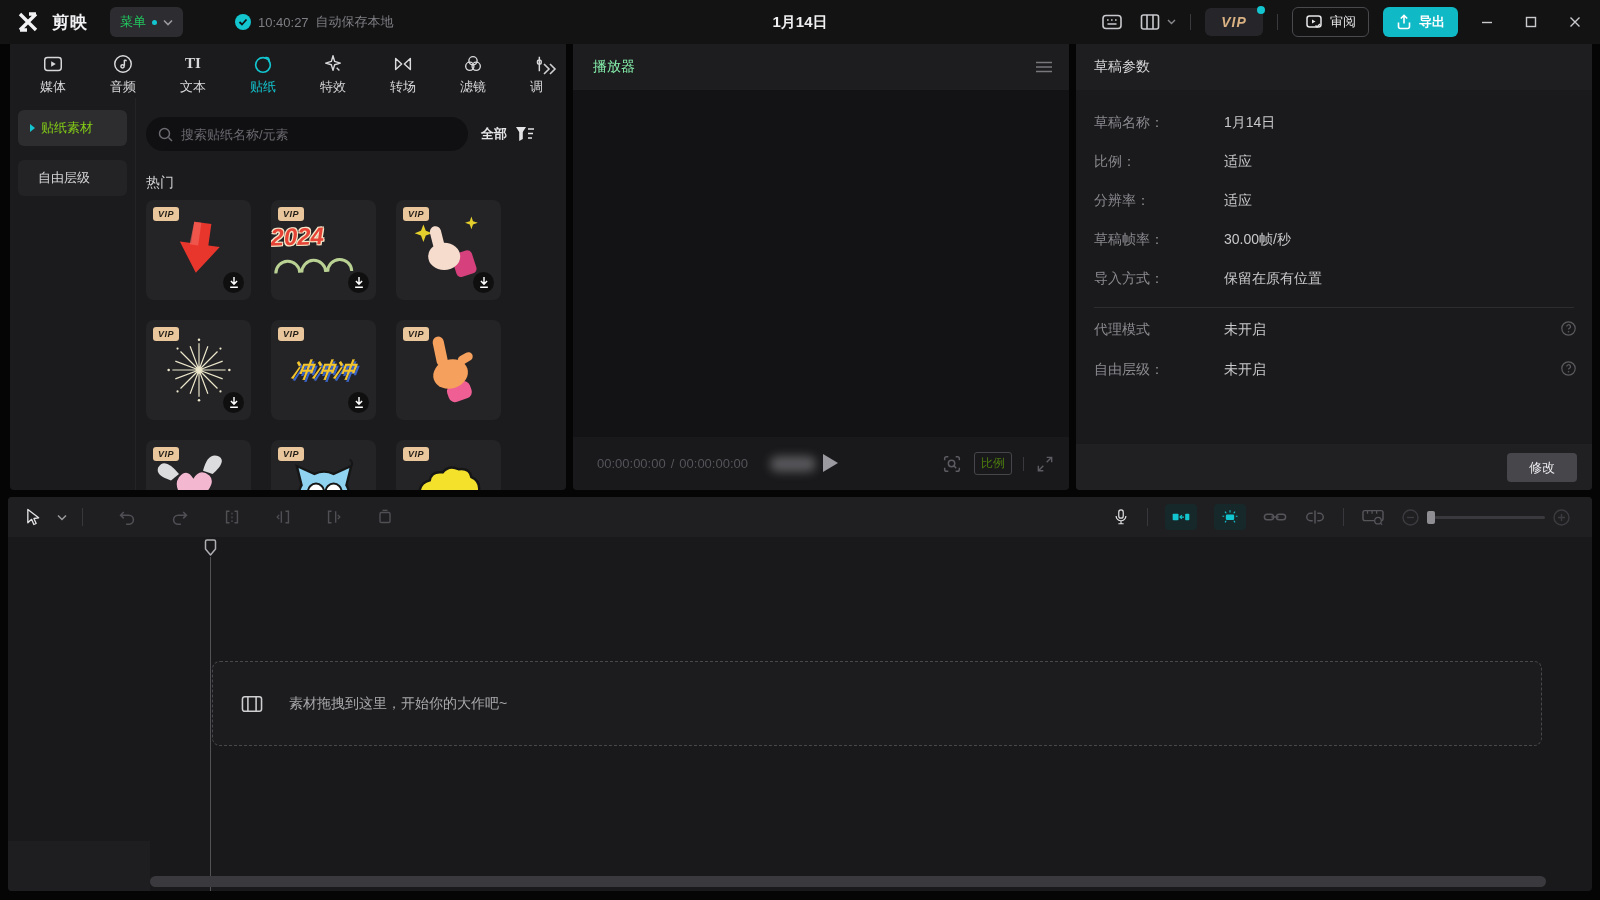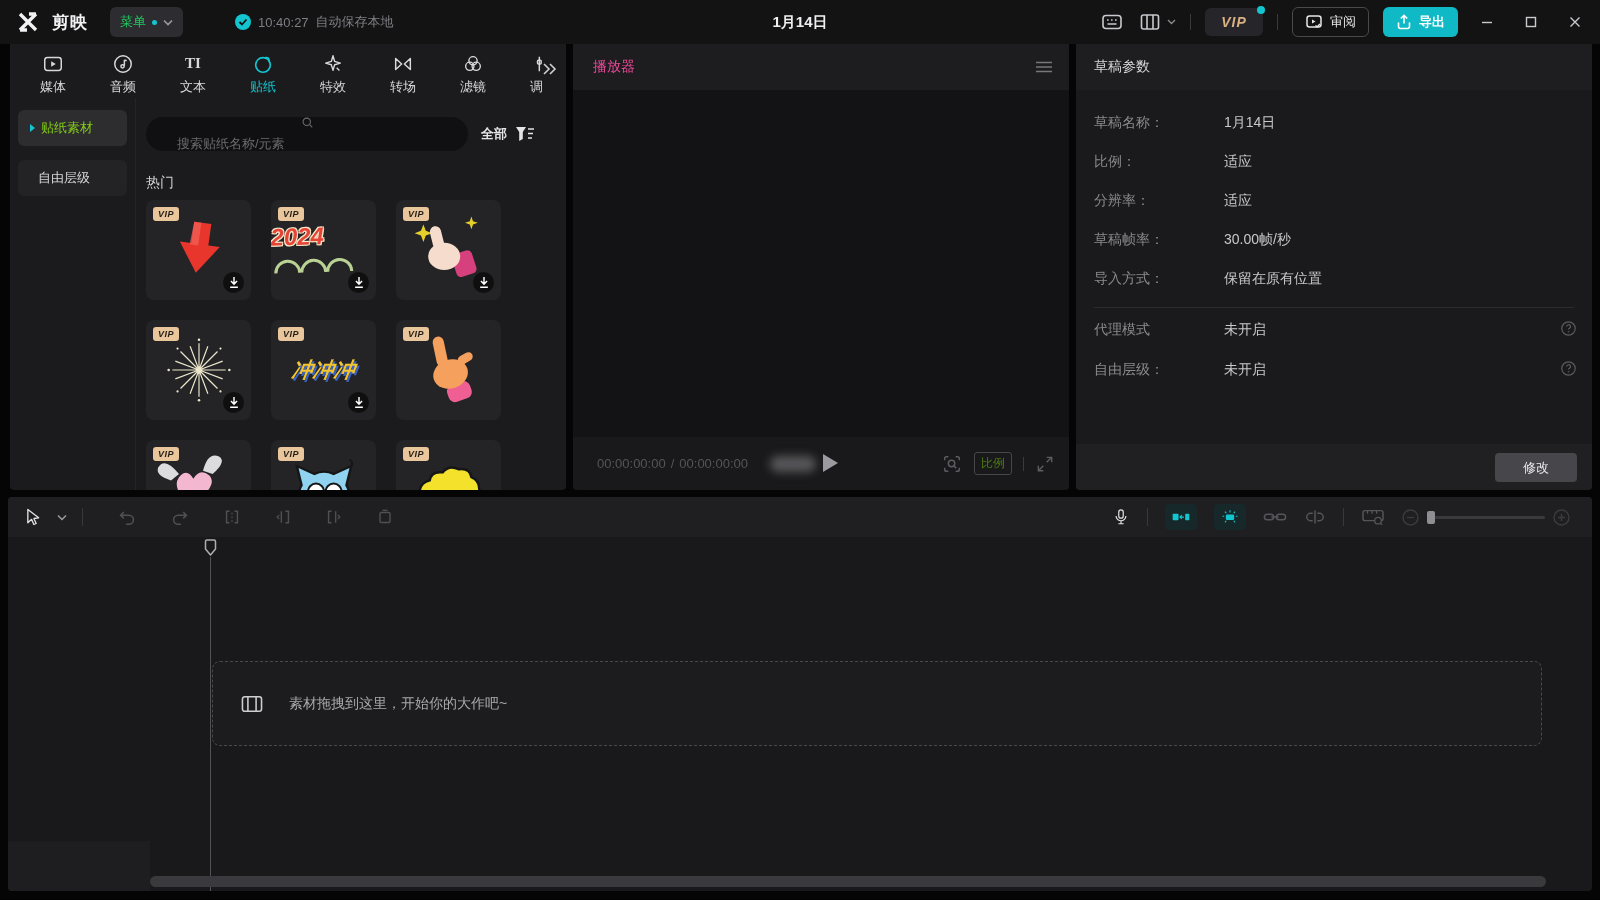--- a/index.html
+++ b/index.html
@@ -40,58 +40,58 @@
   .tab.active svg { stroke:#12c5cf; }
   .tab .ticon-text { font-size:15px; font-weight:bold; color:#d8d8da; font-family:"Liberation Serif",serif; height:22px; display:flex; align-items:center;}
   .more-chevron { position:absolute; right:8px; top:18px; }
   .lp-side { position:absolute; left:0; top:54px; bottom:0; width:126px; border-right:1px solid #242427; }
   .side-item { margin:12px 8px 0 8px; border-radius:6px; padding:9px 0 9px 12px; font-size:13px; display:flex; align-items:center; gap:6px; }
   .side-item.active { background:#2d2d30; color:#84cc16; }
   .side-item.plain { background:#232326; color:#d8d8da; padding-left:20px; margin-top:14px; }
   .side-arrow { width:0; height:0; border-left:5px solid #12c5cf; border-top:4px solid transparent; border-bottom:4px solid transparent; }
   .lp-content { position:absolute; left:127px; top:54px; right:0; bottom:0; overflow:hidden; }
   .search-row { position:absolute; left:9px; top:19px; right:10px; height:34px; display:flex; align-items:center; }
-  .search-box { width:322px; height:34px; background:#101013; border-radius:17px; display:flex; align-items:center; padding:0 12px; gap:8px;flex-direction:column; }
+  .search-box { width:322px; height:34px; background:#101013; border-radius:17px; display:flex; align-items:center; padding:0 12px; gap:8px; }
   .search-box input { background:transparent; border:none; outline:none; color:#c6c6ca; font-size:13px; width:260px; font-family:inherit; }
   .search-box input::placeholder { color:#6b6b70; }
   .filter-wrap { display:flex; align-items:center; gap:8px; margin-left:13px; }
   .filter-wrap .all { font-size:13px; color:#e4e4e6;font-weight:bold; }
   .section-title { position:absolute; left:9px; top:76px; font-size:14px; color:#cfcfd2; }
   .grid { position:absolute; left:9px; top:102px; width:360px; }
   .card { position:absolute; width:105px; height:100px; background:#242427; border-radius:8px; overflow:hidden; }
   .vipb { position:absolute; left:7px; top:7px; background:#e9c69b; color:#221d17; border-radius:3px; font-size:9px; font-weight:bold; font-style:italic; letter-spacing:.5px; padding:2px 5px; z-index:2; }
   .dlb { position:absolute; right:7px; bottom:7px; width:21px; height:21px; background:rgba(10,10,10,.8); border-radius:50%; display:flex; align-items:center; justify-content:center; z-index:2; }
   .art { position:absolute; inset:0; display:flex; align-items:center; justify-content:center; }
   .art-2024 { font-size:24px; font-weight:bold; font-style:italic; color:#e74438; text-shadow:1px 1px 0 #f6e7c8,-1px -1px 0 #f6e7c8,1px -1px 0 #f6e7c8,-1px 1px 0 #f6e7c8; transform:rotate(-2deg); flex-direction:column; }
   .art-chong { font-size:21px; font-weight:bold; font-style:italic; color:#f3c52e; text-shadow:2px 2px 0 #3a64c8; transform:skewX(-8deg); white-space:nowrap; }
 
   
   .player-panel { position:absolute; left:573px; top:44px; width:496px; height:446px; background:#131315; border-radius:0 0 4px 4px; overflow:hidden; }
   .pl-header { height:46px; background:#1d1d1f; display:flex; align-items:center; justify-content:space-between; padding:0 16px 0 20px; }
-  .pl-header .t { font-size:14px; color:#ec4899;text-align:center; }
+  .pl-header .t { font-size:14px; color:#86efac;text-align:center; }
   .pl-controls { position:absolute; left:0; right:0; bottom:0; height:53px; background:#19191b; }
   .timecodes { position:absolute; left:24px; top:0; height:53px; display:flex; align-items:center; gap:5px; font-size:13px; color:#54545a; }
   .blur-pill { position:absolute; left:197px; top:19px; width:46px; height:16px; border-radius:8px; background:rgba(150,150,155,.5); filter:blur(5px); }
   .play-btn { position:absolute; left:250px; top:17px; width:0; height:0; border-left:15px solid #9a9aa0; border-top:9px solid transparent; border-bottom:9px solid transparent; }
   .pl-right { position:absolute; right:14px; top:0; height:53px; display:flex; align-items:center; gap:11px; }
   .ratio-btn { border:1px solid #45454a; border-radius:3px; font-size:12px; color:#4d7c0f; padding:2px 6px; }
   .pl-sep { width:1px; height:14px; background:#3a3a3e; }
 
   
   .right-panel { position:absolute; left:1076px; top:44px; width:516px; height:446px; background:#1a1a1c; border-radius:0 0 4px 4px; overflow:hidden; }
   .rp-header { height:46px; background:#1e1e21; display:flex; align-items:center; padding-left:18px; font-size:14px; color:#d8d8db; }
   .prm-rows { padding-top:13px; }
   .prm-row { display:flex; align-items:center; height:39px; padding:0 18px; }
   .prm-label { width:130px; font-size:14px; color:#8a8a8f; flex:none; }
   .prm-value { font-size:14px; color:#c9c9cc; }
   .rp-divider { border-top:1px solid #2c2c2f; margin:9px 18px 2px 18px; }
   .extra-row { display:flex; align-items:center; height:40px; padding:0 16px 0 18px; }
   .extra-row .help { margin-left:auto; }
   .rp-footer { position:absolute; left:0; right:0; bottom:0; height:46px; background:#202023; }
-  .modify-btn { position:absolute; right:15px; top:9px; width:82px; height:29px; background:#46464b; border-radius:4px; display:flex; align-items:center; justify-content:center; font-size:13px; color:#ececee; }
+  .modify-btn { position:absolute; right:15px; top:9px; width:70px; height:29px; background:#46464b; border-radius:4px; display:flex; align-items:center; justify-content:center; font-size:13px; color:#ececee; }
 
   
   .timeline { position:absolute; left:8px; top:497px; width:1584px; height:394px; background:#19191b; border-radius:4px; overflow:hidden; }
   .tl-toolbar { position:relative; height:40px; background:#1f1f22; display:flex; align-items:center; }
   .tl-left { display:flex; align-items:center; gap:15px; padding-left:14px; }
   .tl-dim-group { display:flex; align-items:center; gap:31px; margin-left:18px; }
   .tl-sep { width:1px; height:18px; background:#38383c; }
   .tl-right { position:absolute; right:22px; top:0; height:40px; display:flex; align-items:center; gap:17px; }
   .tgl { width:32px; height:26px; background:#17282b; border-radius:4px; display:flex; align-items:center; justify-content:center; }
   .zoom-slider { display:flex; align-items:center; gap:8px; }

